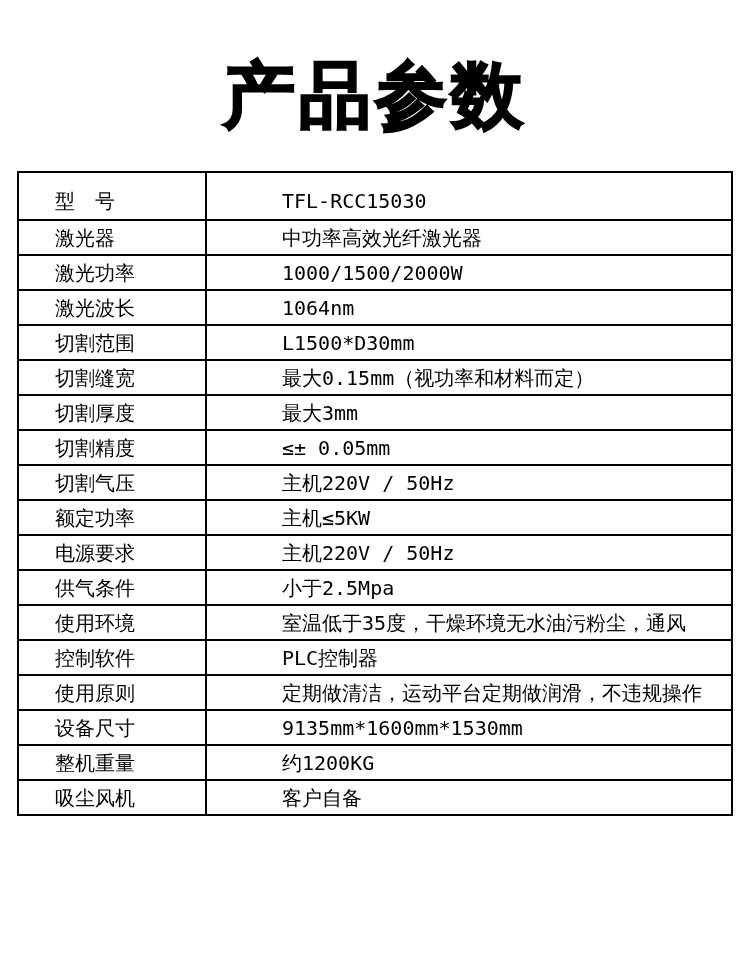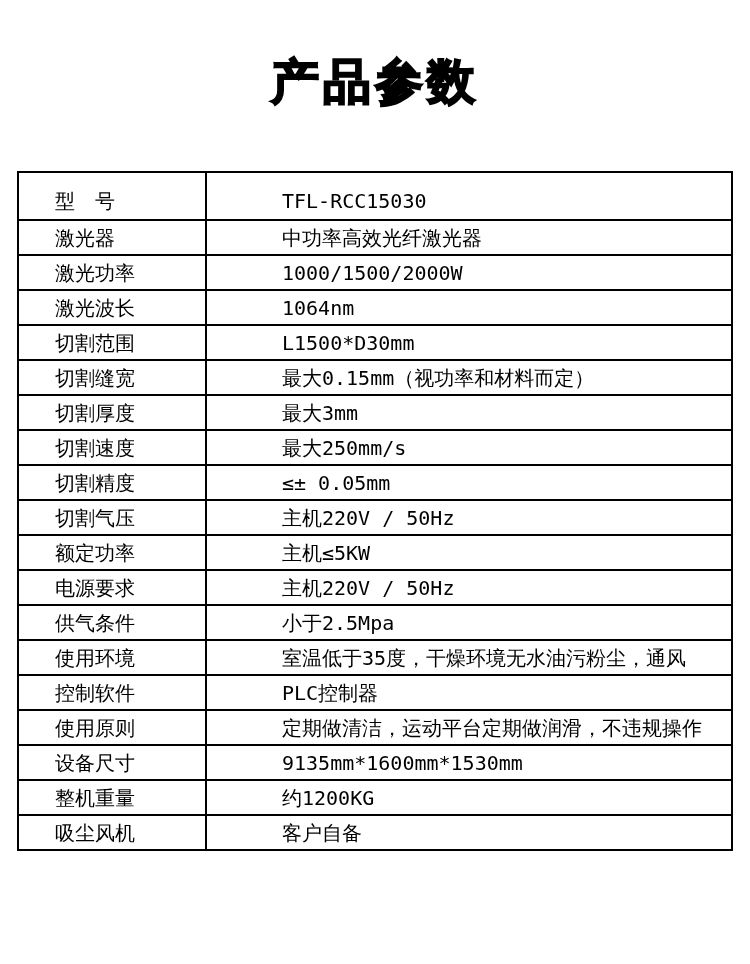--- a/index.html
+++ b/index.html
@@ -17,21 +17,21 @@
   }
   .title {
     margin: 0;
     position: absolute;
     top: 56px;
     left: 0;
     width: 750px;
     text-align: center;
     font-family: "Liberation Sans", sans-serif;
     font-weight: 900;
-    font-size: 48px;
+    font-size: 72px;
     line-height: 1.1;
     letter-spacing: 4px;
     color: #000000;
     -webkit-text-stroke: 2px #000000;
   }
   table.spec-table {
     position: absolute;
     top: 171px;
     left: 17px;
     width: 716px;
@@ -96,24 +96,20 @@
       </tr>
       <tr class="spec-row">
         <td class="param-label">切割缝宽</td>
         <td class="param-value">最大0.15mm（视功率和材料而定）</td>
       </tr>
       <tr class="spec-row">
         <td class="param-label">切割厚度</td>
         <td class="param-value">最大3mm</td>
       </tr>
       <tr class="spec-row">
-        <td class="param-label">切割速度</td>
-        <td class="param-value">最大250mm/s</td>
-      </tr>
-      <tr class="spec-row">
         <td class="param-label">切割精度</td>
         <td class="param-value">≤± 0.05mm</td>
       </tr>
       <tr class="spec-row">
         <td class="param-label">切割气压</td>
         <td class="param-value">主机220V / 50Hz</td>
       </tr>
       <tr class="spec-row">
         <td class="param-label">额定功率</td>
         <td class="param-value">主机≤5KW</td>

